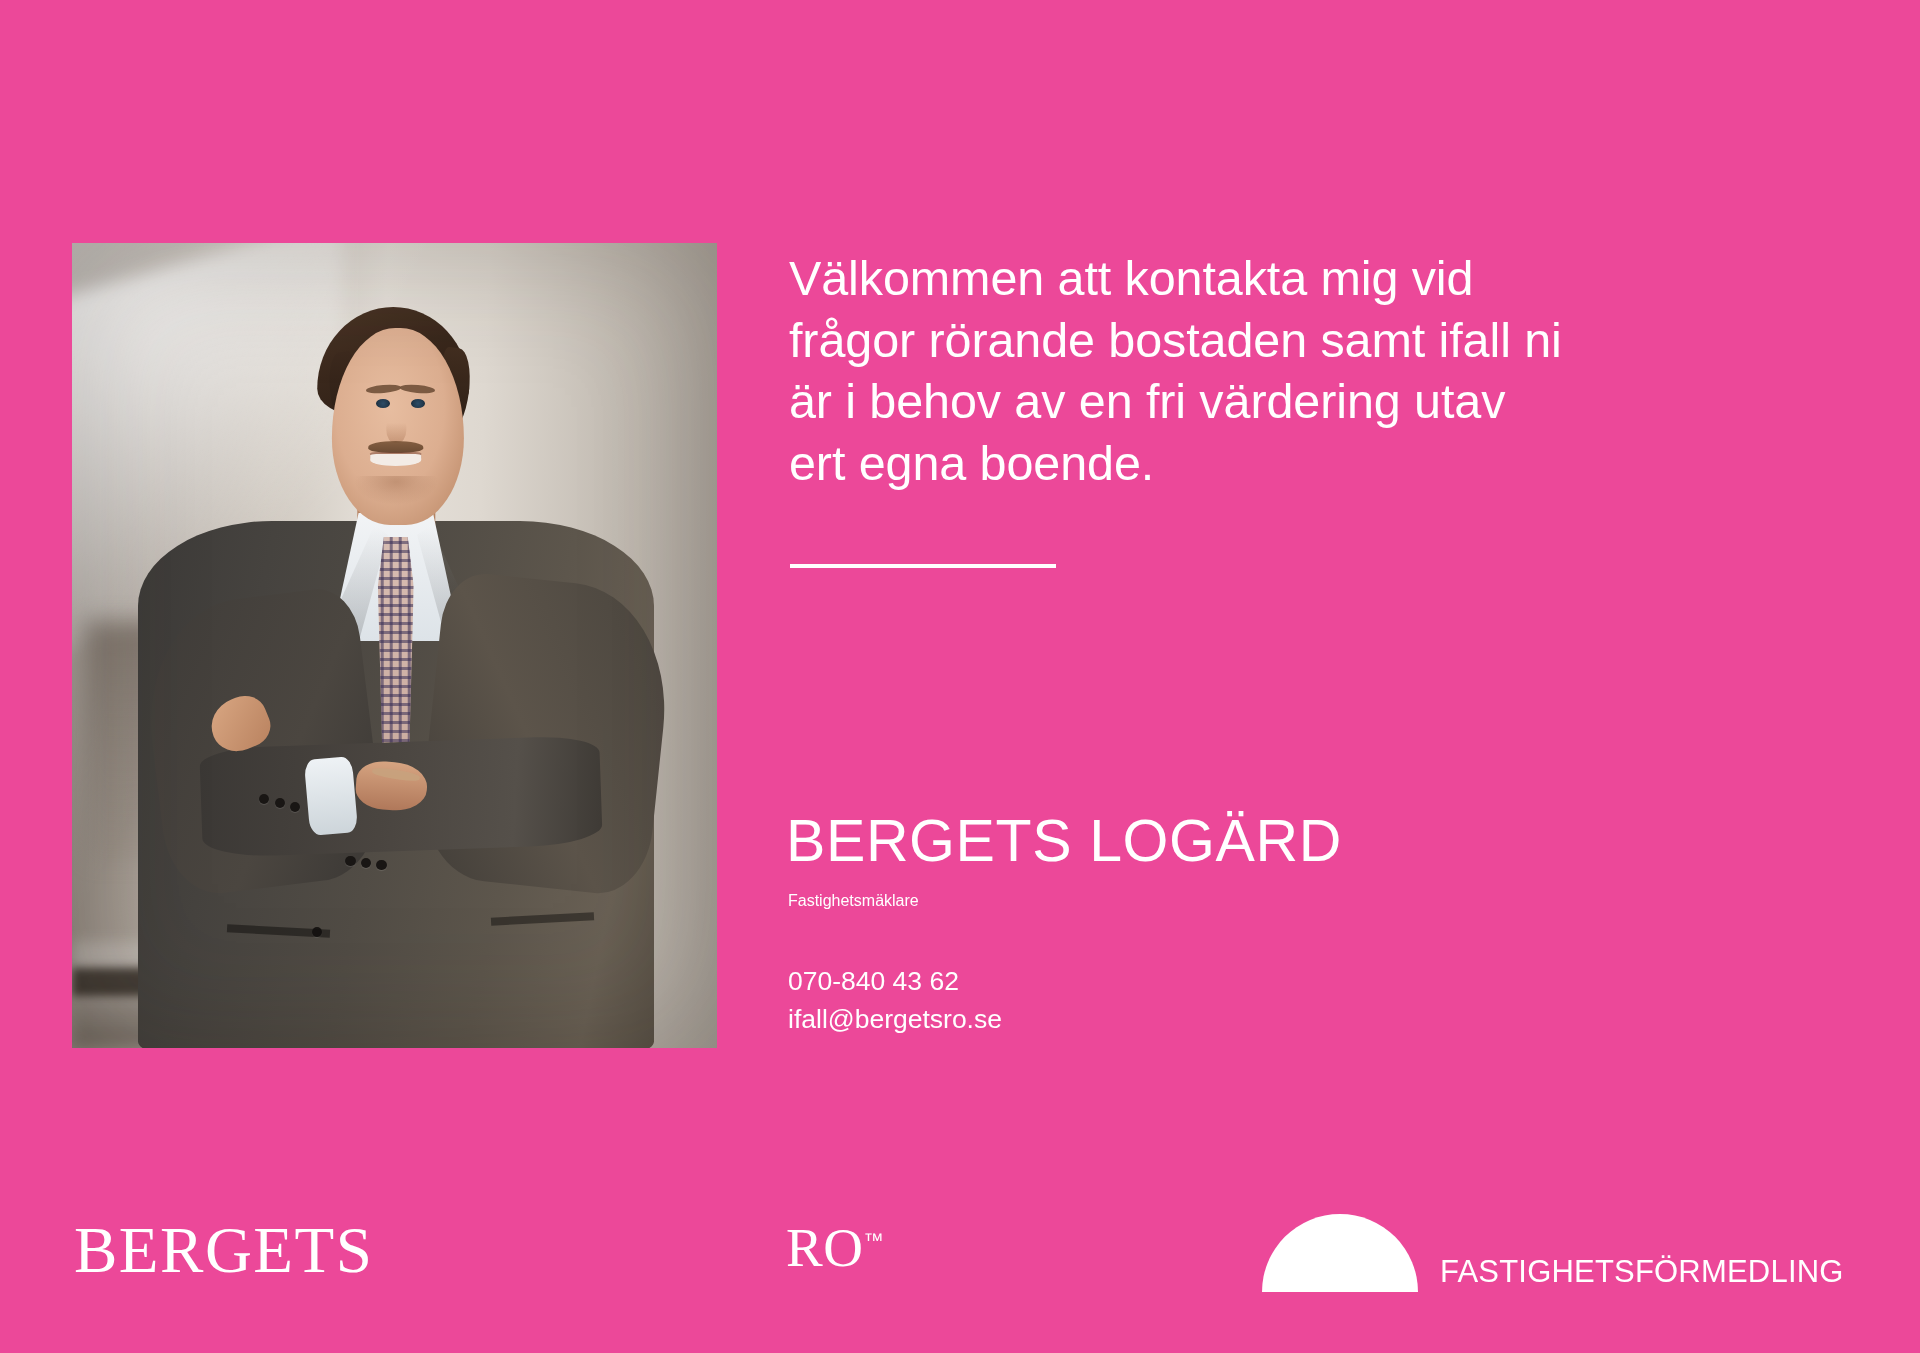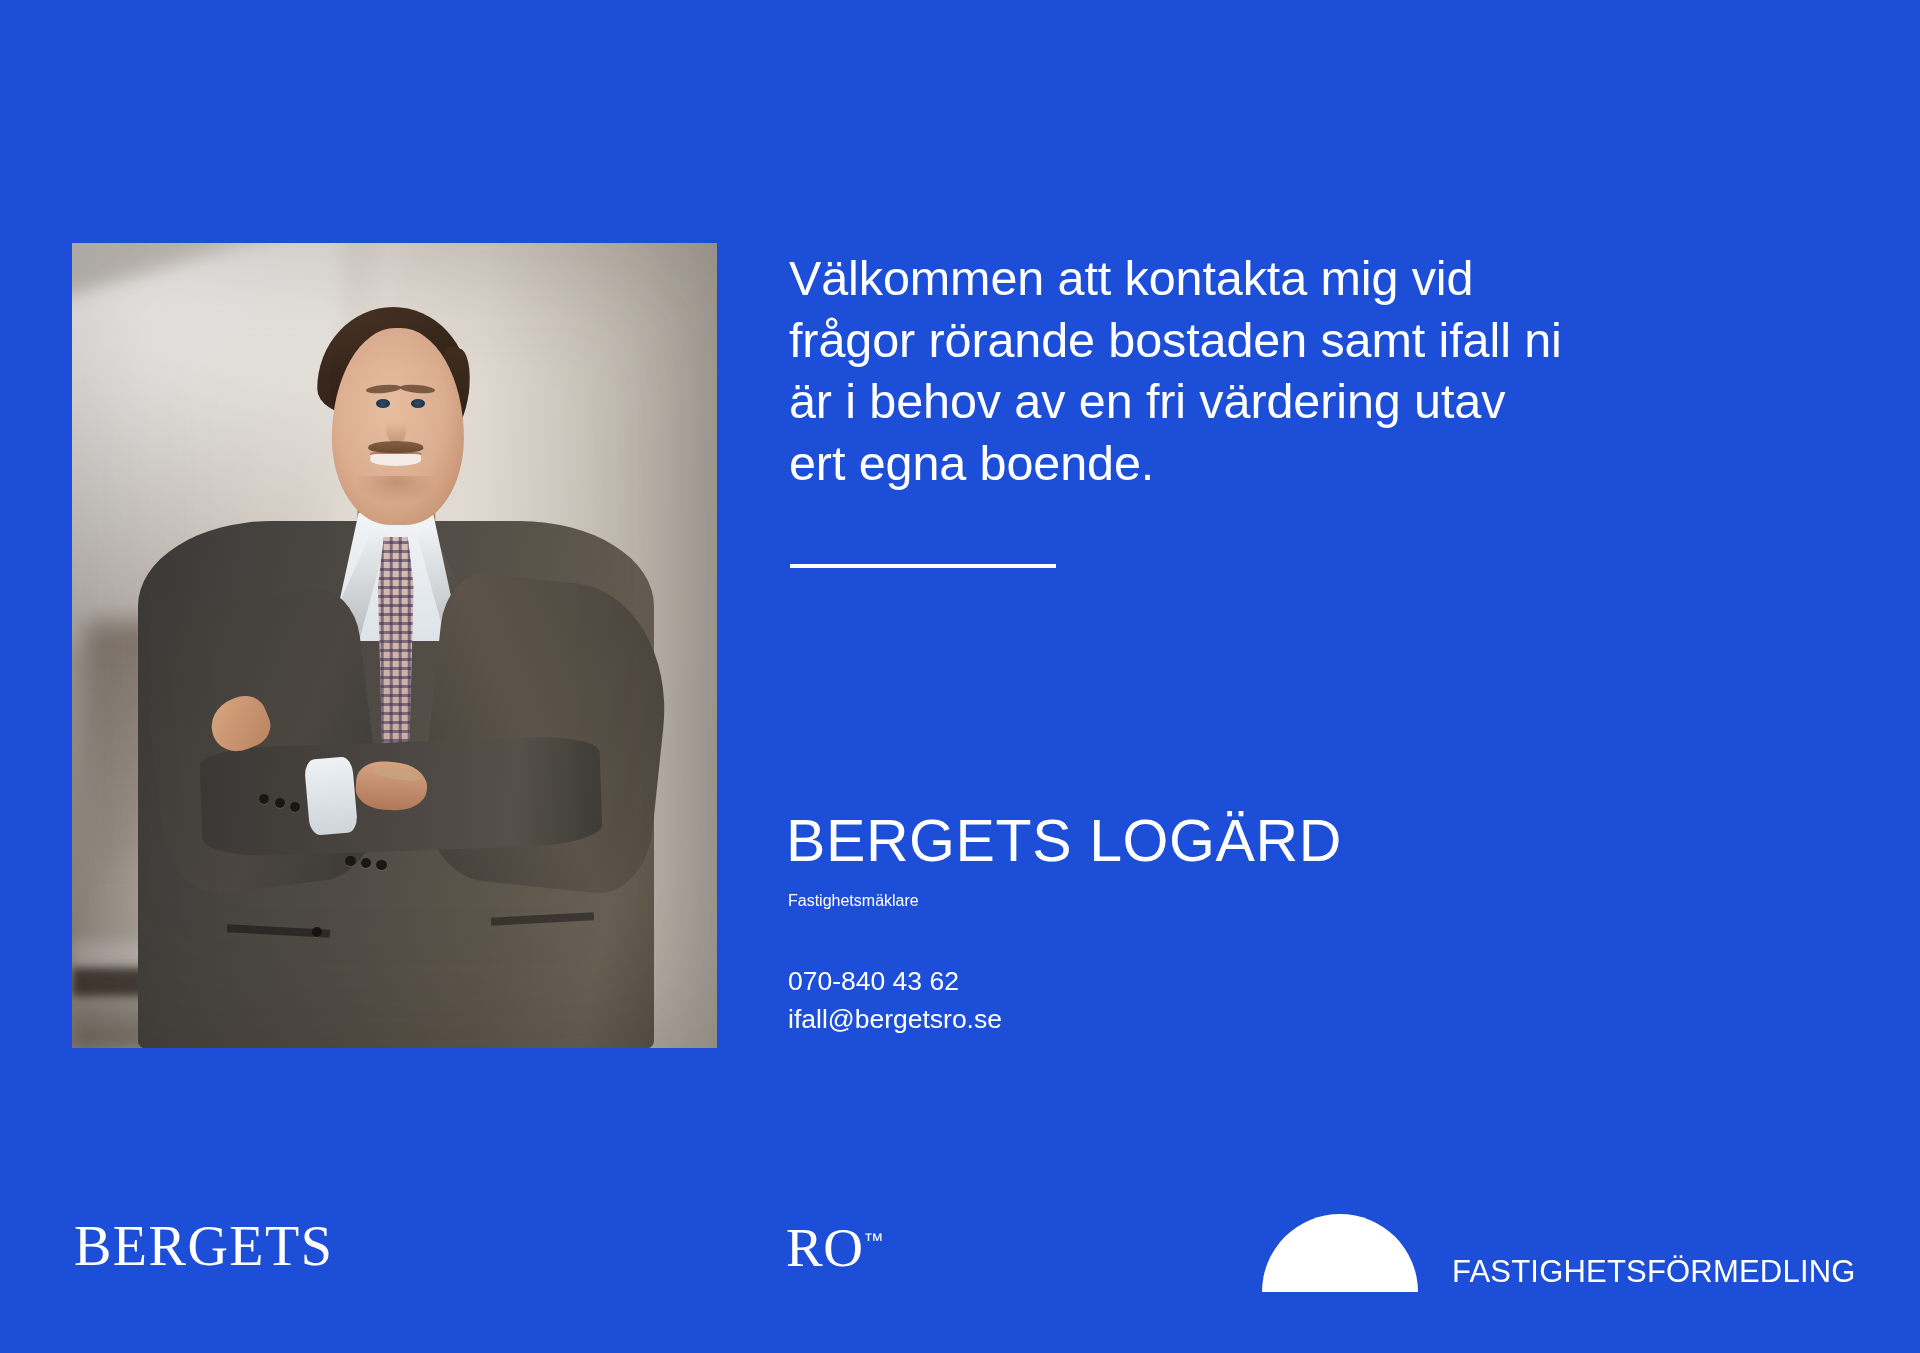--- a/index.html
+++ b/index.html
@@ -13,21 +13,21 @@
     overflow: hidden;
     background: #9a4034;
     font-family: "Liberation Sans", sans-serif;
     -webkit-font-smoothing: antialiased;
   }
 
   .card {
     position: relative;
     width: 1920px;
     height: 1353px;
-    background: #1d4ed8;
+    background: #ec4899;
   }
 
   
   .photo-frame {
     position: absolute;
     left: 72px;
     top: 243px;
     width: 645px;
     height: 805px;
     overflow: hidden;
@@ -405,21 +405,21 @@
     line-height: 1.44;
     font-weight: 400;
   }
 
   
   .brand-bergets {
     position: absolute;
     left: 74px;
     top: 1218px;
     color: #ffffff;
-    font-size: 56px;
+    font-size: 65px;
     line-height: 1;
     font-weight: 400;
     letter-spacing: 1.5px;
     font-family: "Liberation Serif", serif;
   }
   .brand-ro {
     position: absolute;
     left: 786px;
     top: 1220px;
     color: #ffffff;
@@ -435,21 +435,21 @@
     letter-spacing: 0;
     font-family: "Liberation Sans", sans-serif;
   }
 
   .footer-logo {
     position: absolute;
     left: 1262px;
     top: 1214px;
     display: flex;
     align-items: flex-end;
-    gap: 34px;
+    gap: 22px;
   }
   .dome-icon {
     width: 156px;
     height: 78px;
     background: #ffffff;
     border-radius: 78px 78px 0 0;
     flex: 0 0 auto;
   }
   .footer-logo-text {
     color: #ffffff;

